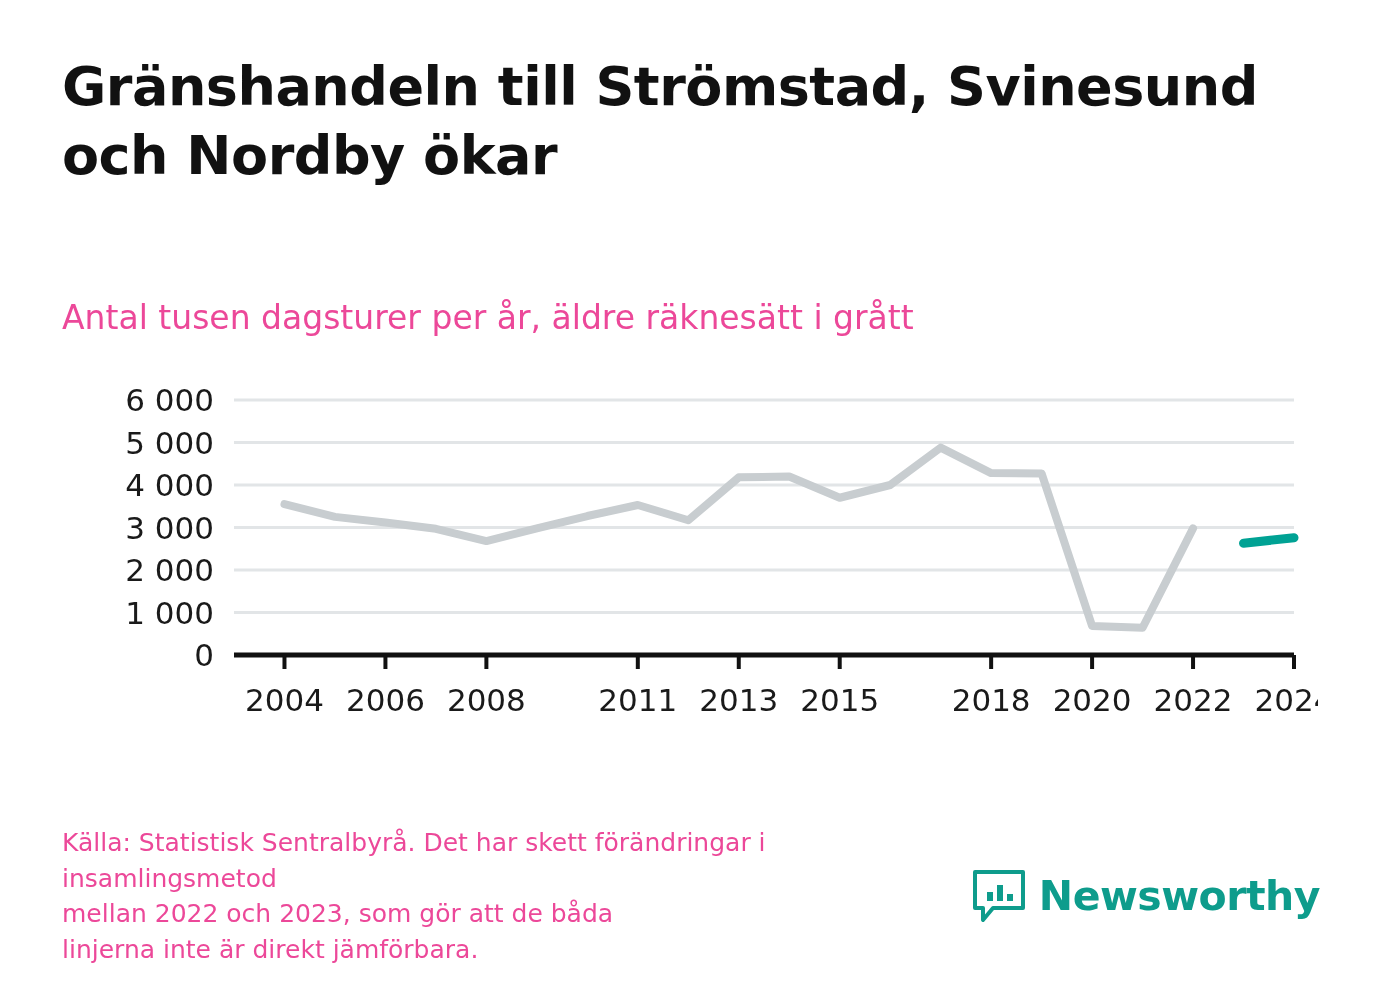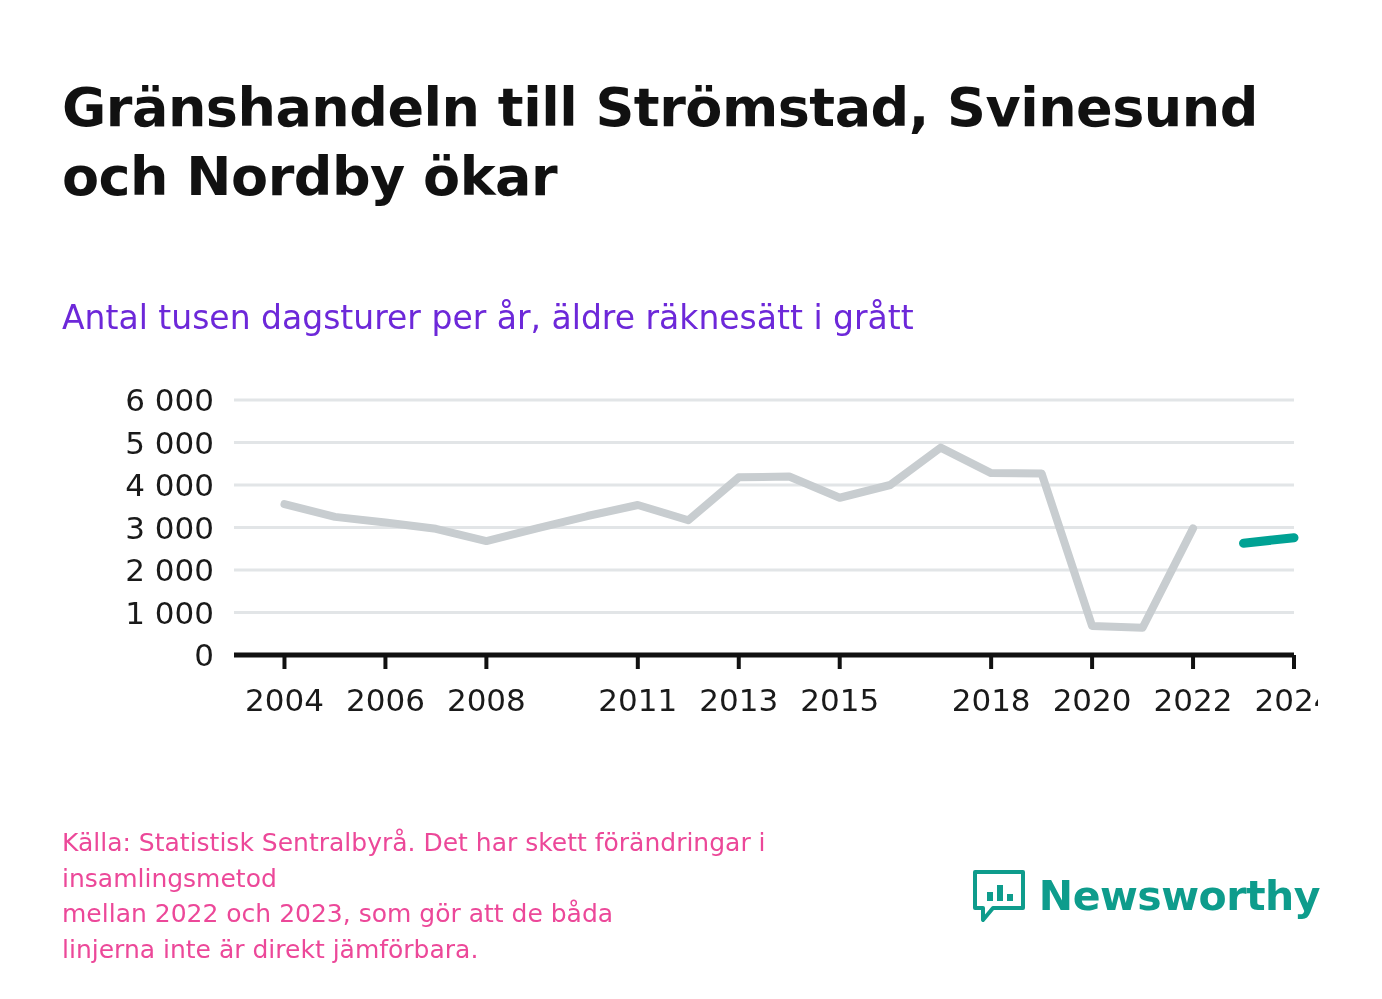--- a/index.html
+++ b/index.html
@@ -24,30 +24,29 @@
     position: absolute;
     left: 62px;
     top: 52px;
     width: 1270px;
     font-size: 54px;
     font-weight: bold;
     line-height: 1.28;
     letter-spacing: -0.5px;
     color: #111111;
     white-space: pre-line;
-    margin-top: 21px;
   }
   .subtitle {
     position: absolute;
     left: 62px;
     top: 298px;
     width: 1270px;
     font-size: 33px;
     font-weight: normal;
-    color: #6d28d9;
+    color: #ec4899;
     line-height: 1.2;
   }
   .chart-area {
     position: absolute;
     left: 62px;
     top: 380px;
     width: 1256px;
     height: 360px;
   }
   .chart-svg {

